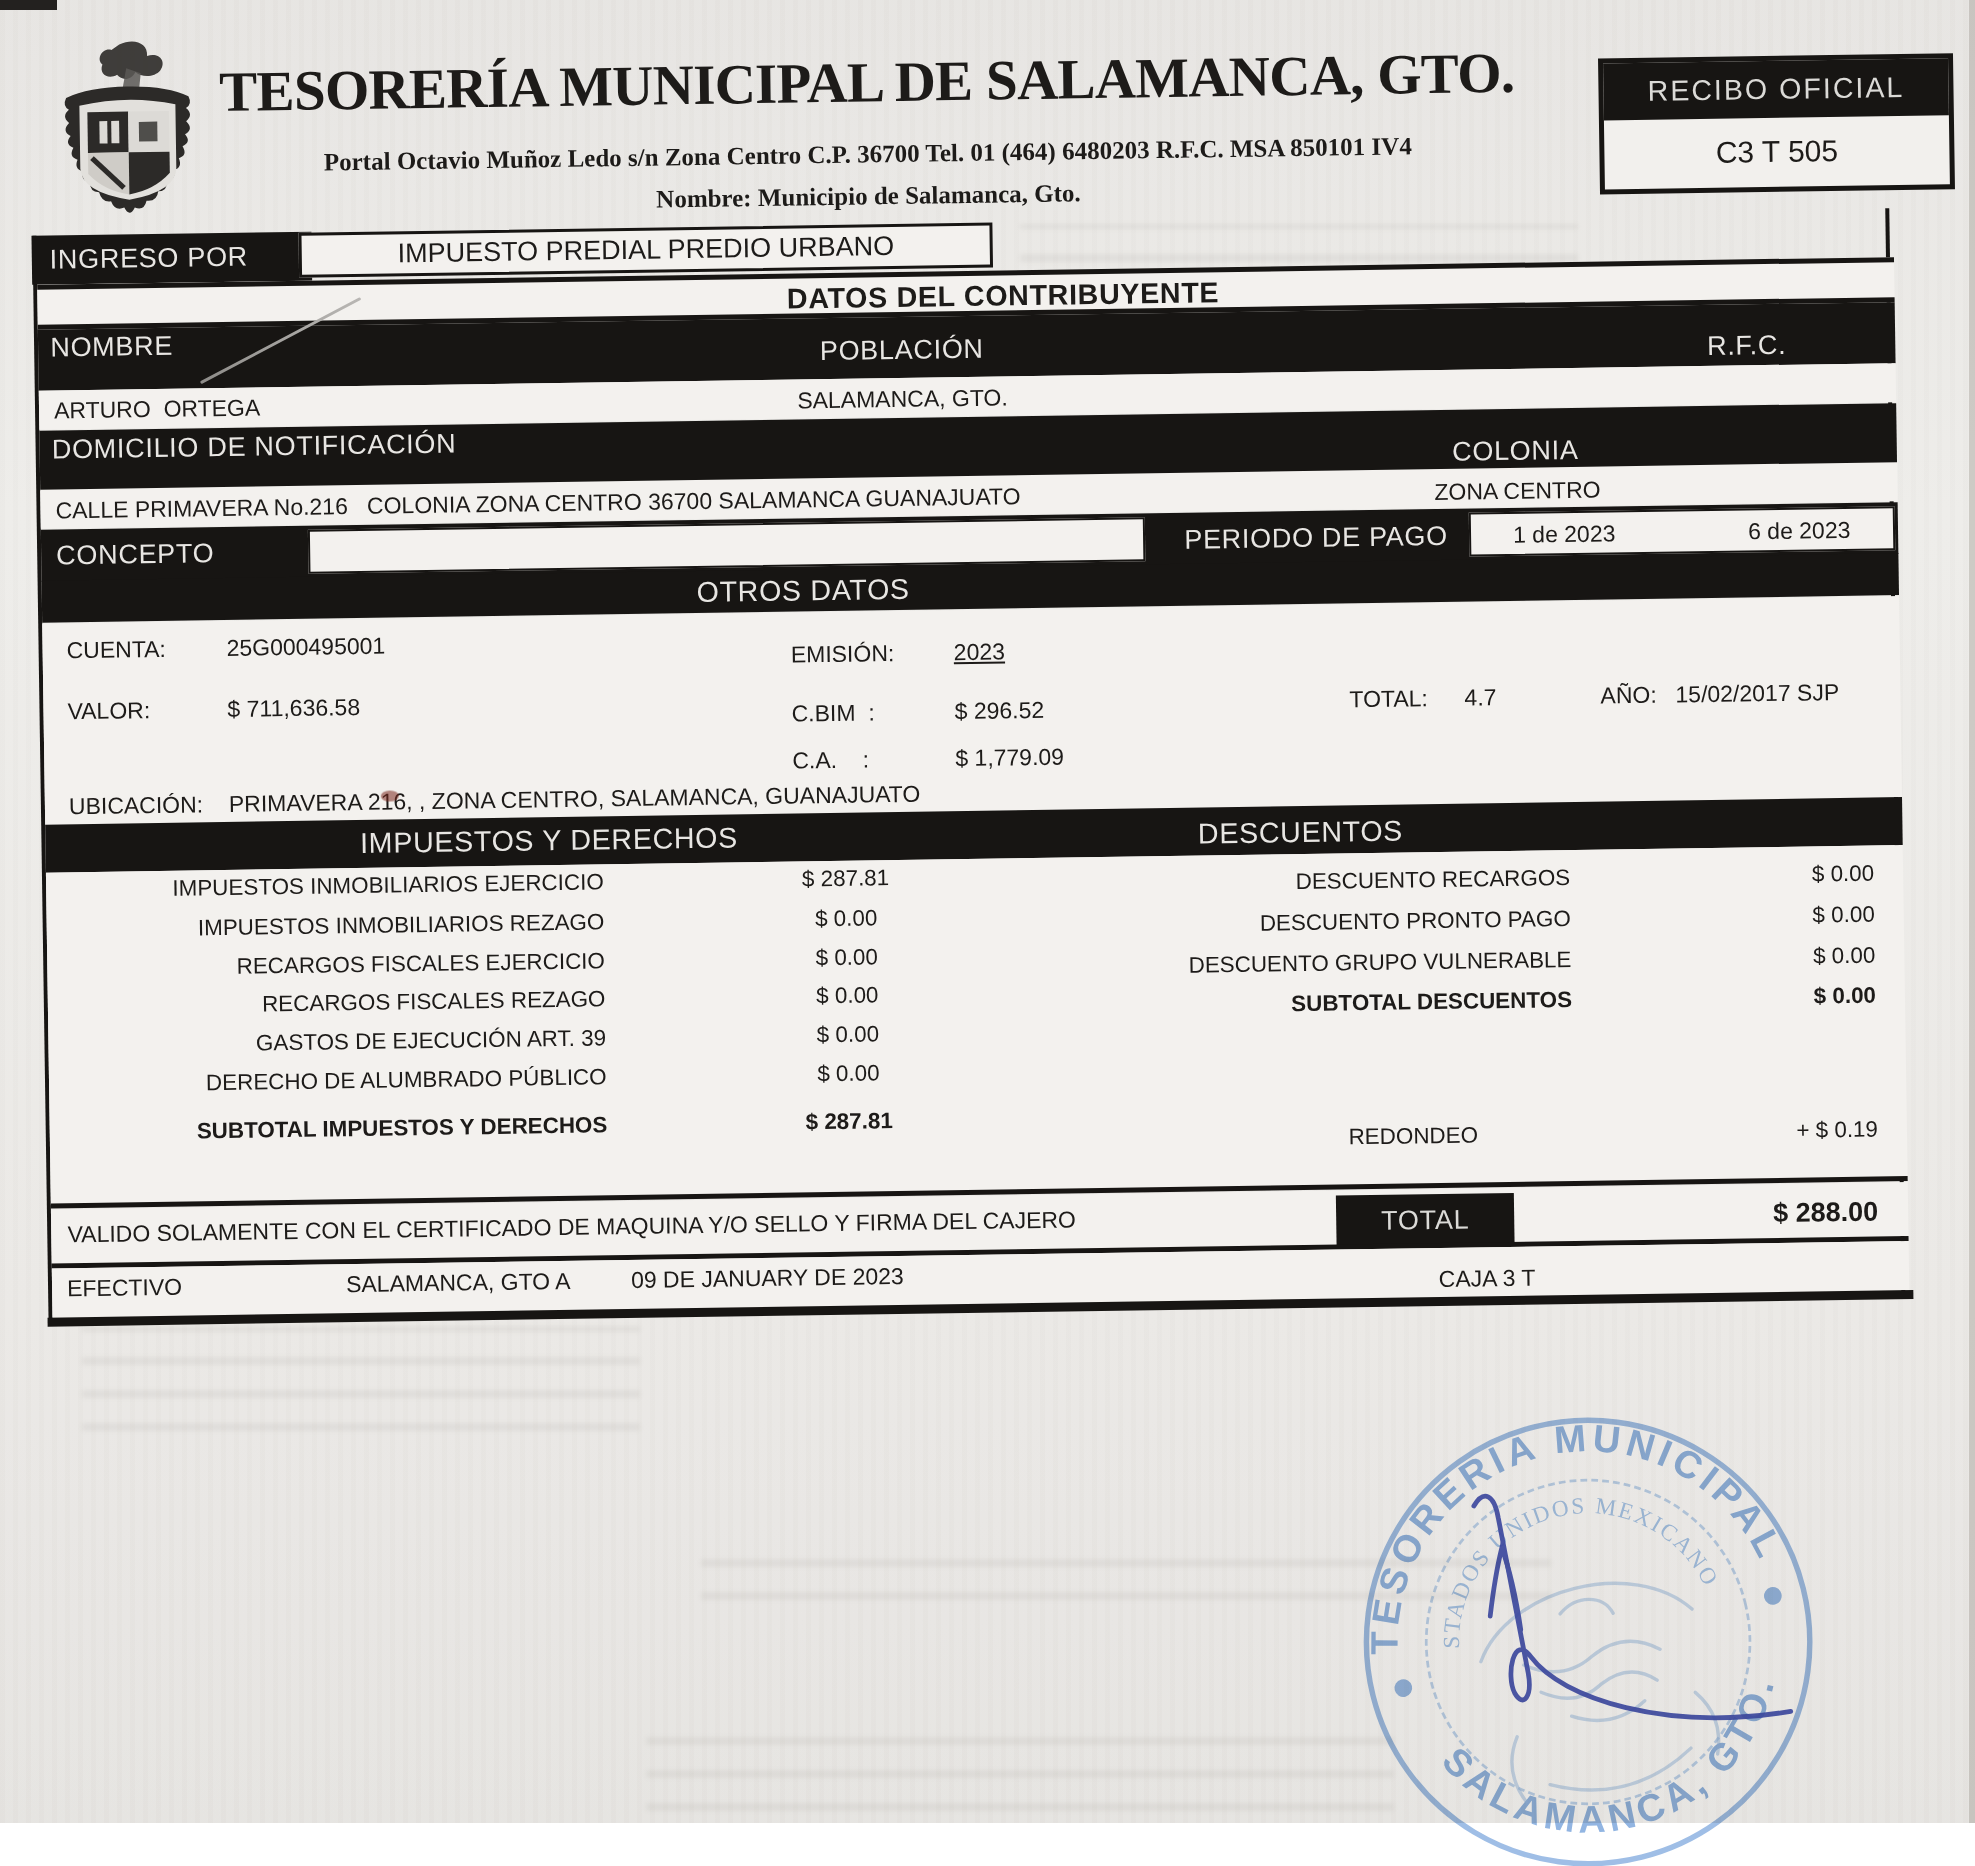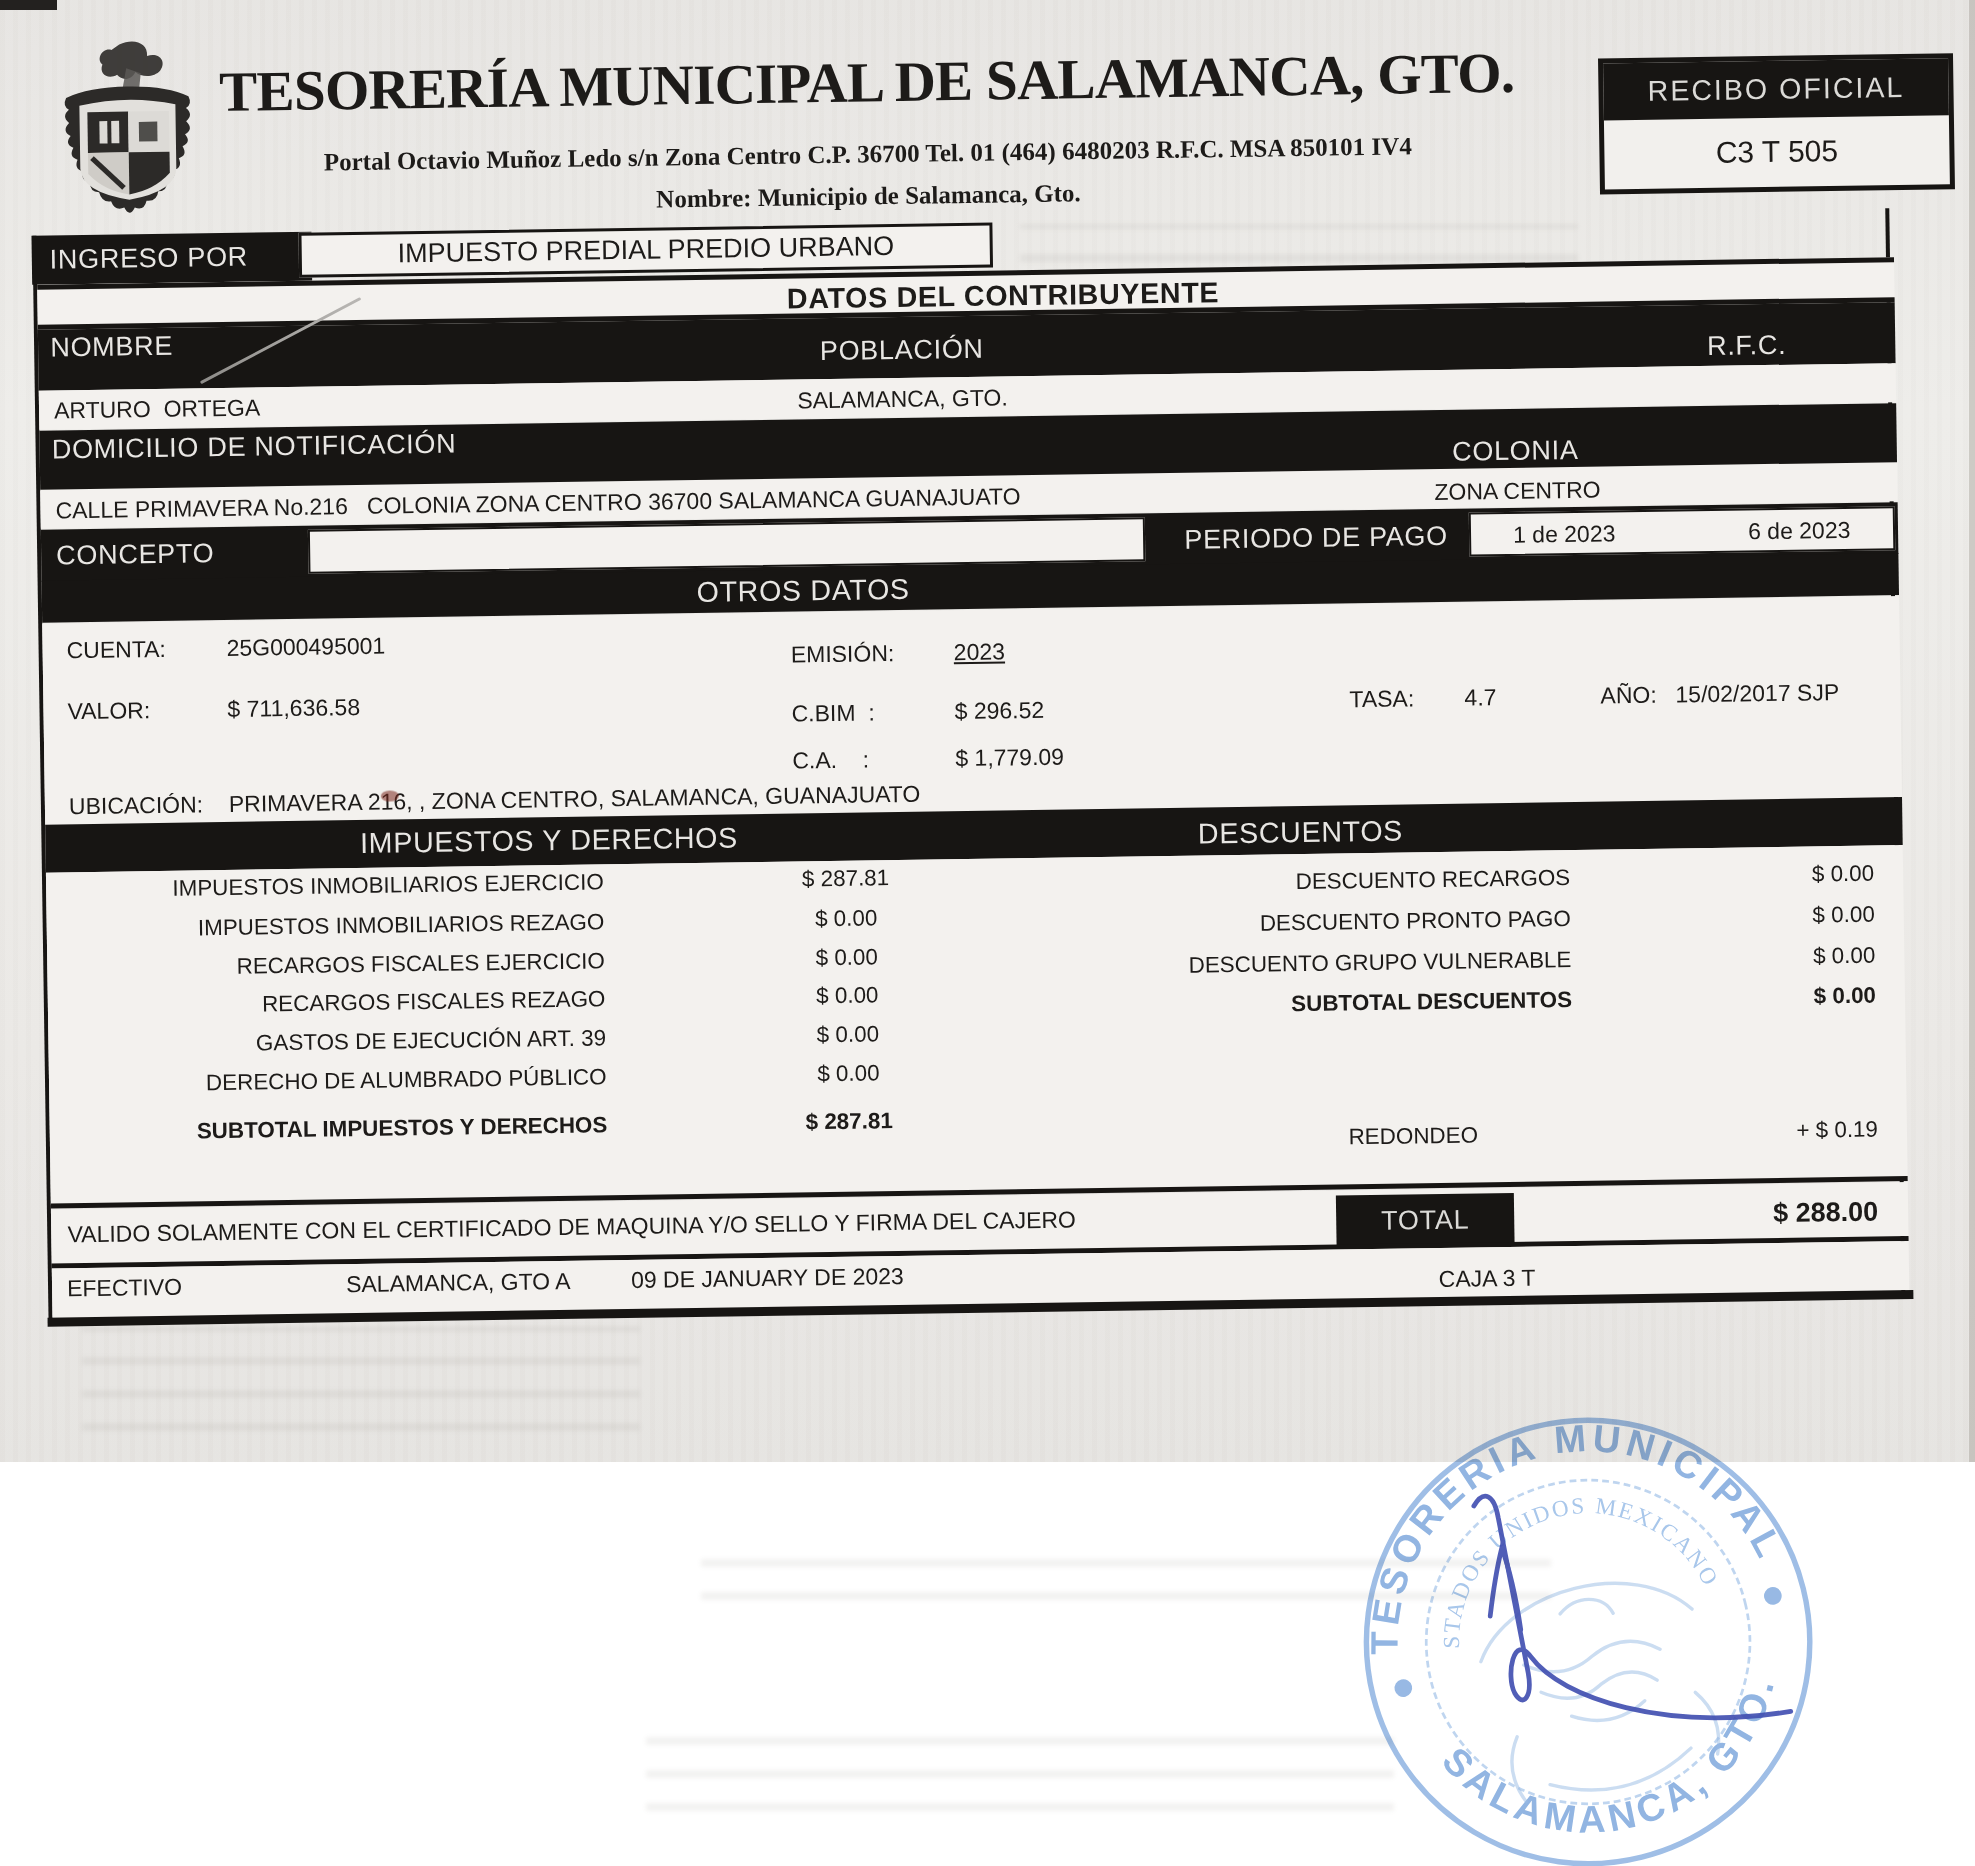--- a/index.html
+++ b/index.html
@@ -1,19 +1,19 @@
 <!DOCTYPE html>
 <html style="font-size:11px"><head>
 <meta charset="utf-8">
 <style>
   * { margin:0; padding:0; box-sizing:border-box; }
   html,body { width:1975px; height:1867px; overflow:hidden;
     font-family:"Liberation Sans", sans-serif; color:#1d1b19;
     background:linear-gradient(180deg,#e6e4e1,#edecе9 25%,#ebe9e6 70%,#e5e3e0); }
-  .page { position:relative; width:1975px; height:1462px;
+  .page { position:relative; width:1975px; height:1823px;
     background:linear-gradient(180deg,#e7e5e2,#eeedea 28%,#ebe9e6 72%,#e6e4e1); }
   .page::before { content:""; position:absolute; inset:0; pointer-events:none;
     background:repeating-linear-gradient(90deg, rgba(70,60,50,.015) 0 4.8px, rgba(255,255,255,.02) 4.8px 13px); }
   .corner-mark { position:absolute; left:0; top:0; width:57px; height:10.2px; background:#23211f; }
   .edge-right { position:absolute; right:0; top:0; width:6.1px; height:100%; background:rgba(90,80,70,.22); }
 
   
   .receipt { position:absolute; left:37px; top:15px; width:1929px; height:1299px;
     transform:rotate(-0.85deg); transform-origin:48% 40%; }
 
@@ -225,21 +225,21 @@
 
       <div class="area-otros">
         <div class="od" style="left:24px;top:13.6px;">CUENTA:</div>
         <div class="od" style="left:184px;top:13.6px;">25G000495001</div>
         <div class="od" style="left:748px;top:28.6px;">EMISIÓN:</div>
         <div class="od" style="left:911px;top:28.6px;text-decoration:underline;">2023</div>
         <div class="od" style="left:24px;top:75px;">VALOR:</div>
         <div class="od" style="left:184px;top:75px;">$ 711,636.58</div>
         <div class="od" style="left:748px;top:88px;">C.BIM  :</div>
         <div class="od" style="left:911px;top:88px;">$ 296.52</div>
-        <div class="od" style="left:1306px;top:82px;">TASA:</div>
+        <div class="od" style="left:1306px;top:82px;">TOTAL:</div>
         <div class="od" style="left:1421px;top:82px;">4.7</div>
         <div class="od" style="left:1557px;top:82px;">AÑO:</div>
         <div class="od" style="left:1632px;top:82px;">15/02/2017 SJP</div>
         <div class="od" style="left:748px;top:135px;">C.A.    :</div>
         <div class="od" style="left:911px;top:135px;">$ 1,779.09</div>
         <div class="od" style="left:24px;top:170px;">UBICACIÓN:</div>
         <div class="od" style="left:184px;top:170px;">PRIMAVERA 216, , ZONA CENTRO, SALAMANCA, GUANAJUATO</div>
       </div>
 
       <div class="band-impdesc blackband">

